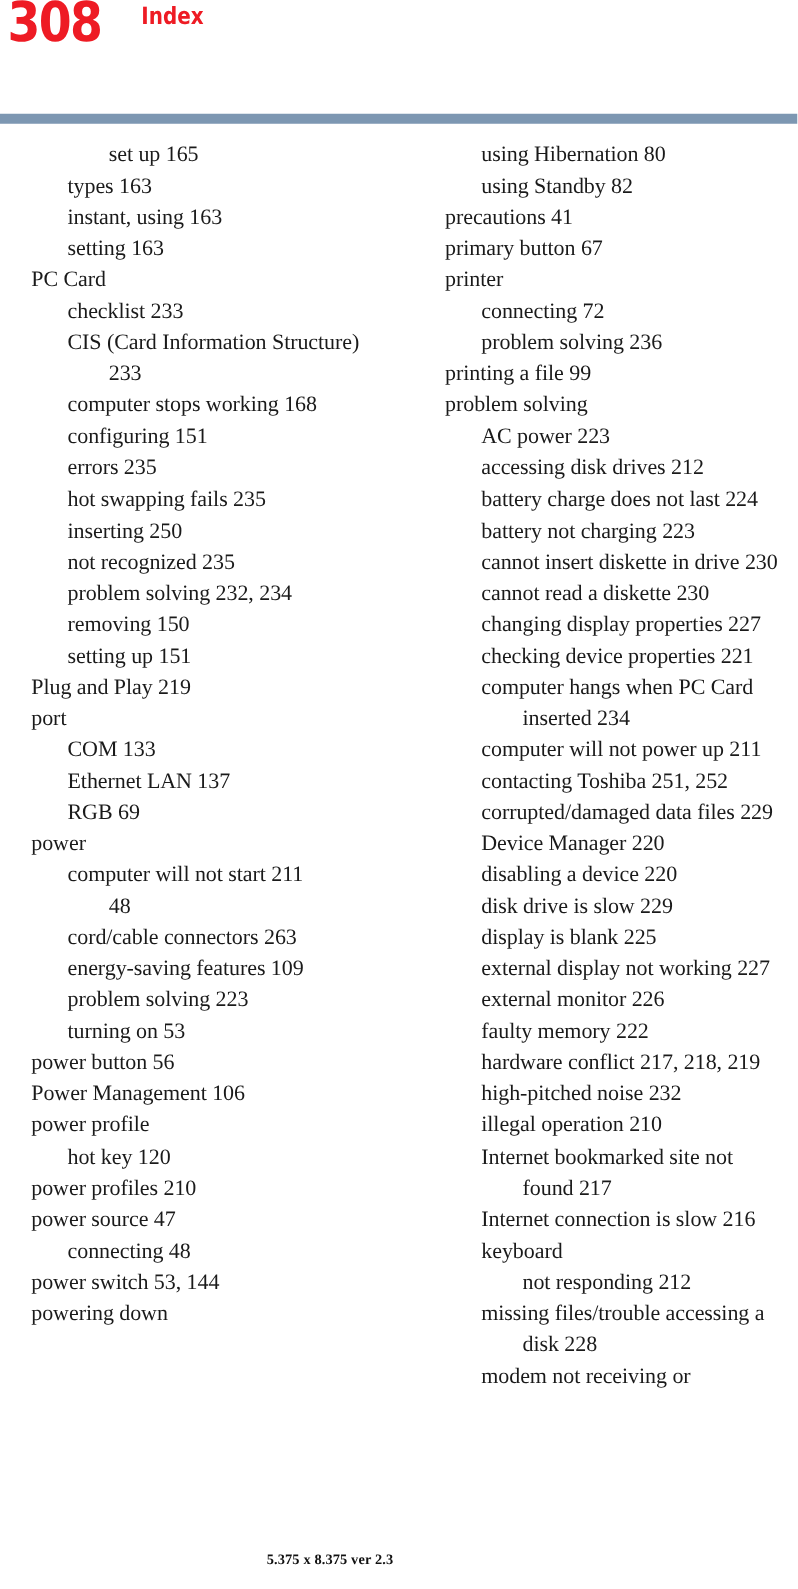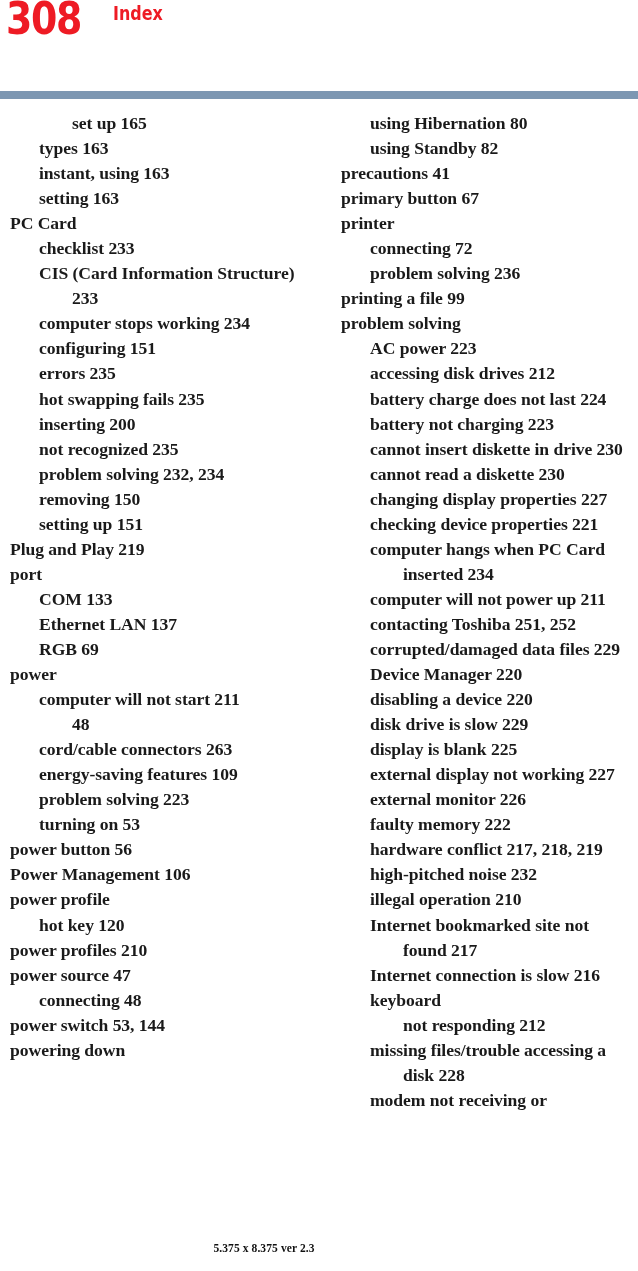--- a/index.html
+++ b/index.html
@@ -61,25 +61,24 @@
     left: 0;
     top: 91px;
     width: 638px;
     height: 8px;
     background: #7d97b2;
   }
 
   
   #columns {
     position: absolute;
-    left: 0;
+    left: 15px;
     top: 111px;
     width: 553px;
     height: 1010px;
-    font-weight: bold;
   }
   .column {
     position: absolute;
     top: 0;
     width: 300px;
   }
   #column-left  { left: 10px; }
   #column-right { left: 341px; }
 
   .entry {
@@ -123,25 +122,25 @@
   <div id="columns">
     <div class="column" id="column-left">
         <div class="entry lvl2">set up 165</div>
         <div class="entry lvl1">types 163</div>
         <div class="entry lvl1">instant, using 163</div>
         <div class="entry lvl1">setting 163</div>
         <div class="entry lvl0">PC Card</div>
         <div class="entry lvl1">checklist 233</div>
         <div class="entry lvl1">CIS (Card Information Structure)</div>
         <div class="entry lvl2">233</div>
-        <div class="entry lvl1">computer stops working 234</div>
+        <div class="entry lvl1">computer stops working 168</div>
         <div class="entry lvl1">configuring 151</div>
         <div class="entry lvl1">errors 235</div>
         <div class="entry lvl1">hot swapping fails 235</div>
-        <div class="entry lvl1">inserting 200</div>
+        <div class="entry lvl1">inserting 250</div>
         <div class="entry lvl1">not recognized 235</div>
         <div class="entry lvl1">problem solving 232, 234</div>
         <div class="entry lvl1">removing 150</div>
         <div class="entry lvl1">setting up 151</div>
         <div class="entry lvl0">Plug and Play 219</div>
         <div class="entry lvl0">port</div>
         <div class="entry lvl1">COM 133</div>
         <div class="entry lvl1">Ethernet LAN 137</div>
         <div class="entry lvl1">RGB 69</div>
         <div class="entry lvl0">power</div>

